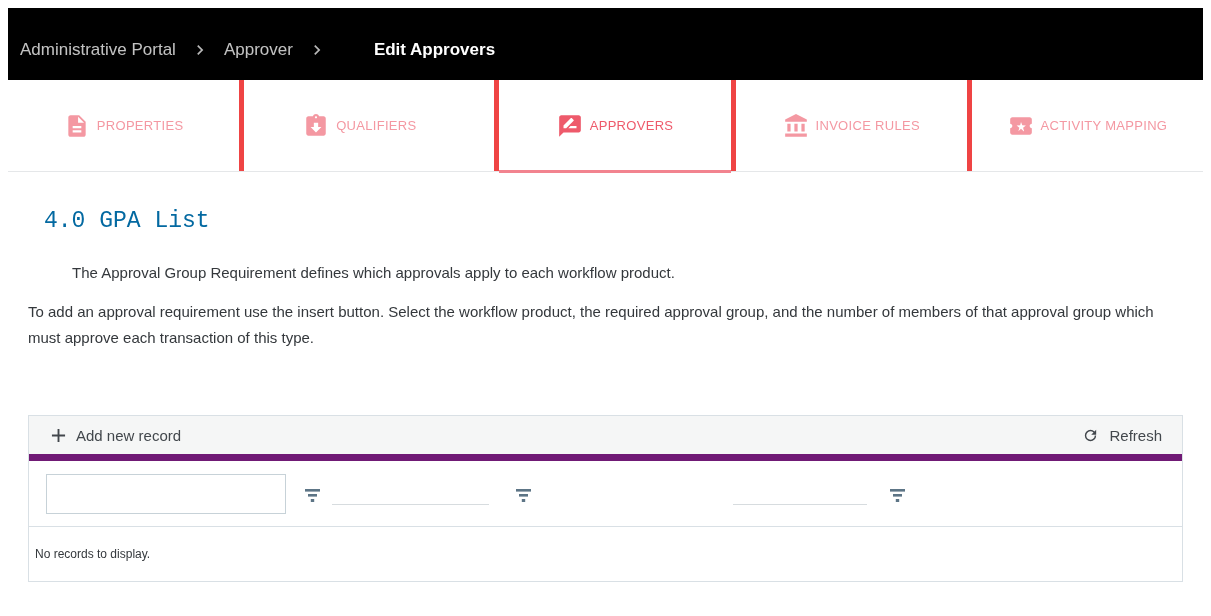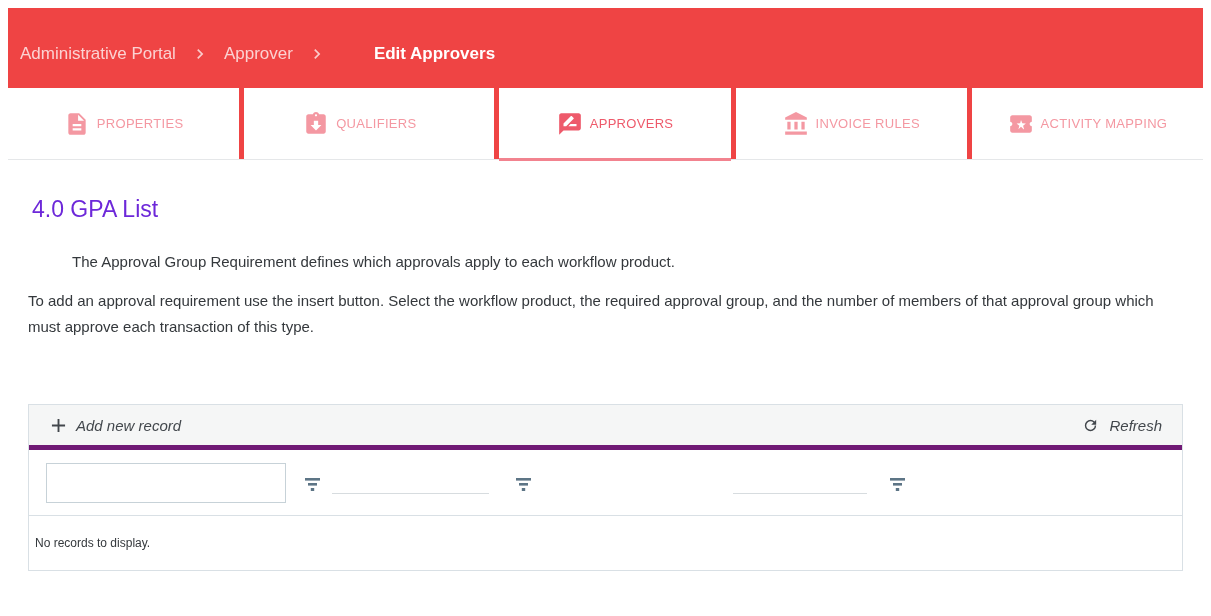--- a/index.html
+++ b/index.html
@@ -5,22 +5,22 @@
   * { box-sizing: border-box; }
   html, body { background: #ffffff; }
   body {
     margin: 8px;
     font-family: "Liberation Sans", sans-serif;
     color: #34383c;
   }
 
   
   .appbar {
-    height: 80px;
-    background: #ef4444;
+    height: 72px;
+    background: #000000;
     display: flex;
     align-items: center;
     padding: 12px 24px 0 12px;
   }
   .crumb {
     font-size: 17px;
     color: rgba(255,255,255,0.76);
     cursor: pointer;
     white-space: nowrap;
   }
@@ -28,21 +28,21 @@
   .crumb-sep {
     width: 20px; height: 20px;
     margin: 0 14px;
     fill: rgba(255,255,255,0.72);
     flex: 0 0 auto;
   }
 
   
   .tabs {
     display: flex;
-    height: 72px;
+    height: 92px;
     border-bottom: 1px solid #e5e7e9;
   }
   .tab {
     flex: 1;
     display: flex;
     align-items: center;
     justify-content: center;
     gap: 7px;
     color: #f498a2;
     font-size: 13px;
@@ -61,48 +61,48 @@
     left: 0; right: 0; bottom: -2px;
     height: 3px;
     background: #f2838f;
   }
 
   
   .content { padding: 0 20px; }
   .page-title {
     font-size: 23px;
     font-weight: normal;
-    color: #6d28d9;
-    margin: 36px 0 0 4px;
+    color: #0369a1;
+    margin: 36px 0 0 16px;
+    font-family: Liberation Mono, monospace;
   }
   .desc {
     font-size: 15px;
     color: #34383c;
     line-height: 26px;
     margin: 0;
   }
   .desc-1 { margin-top: 26px; margin-left: 44px; }
   .desc-2 { margin-top: 13px; max-width: 1150px; }
 
   
   .grid {
     margin-top: 64px;
     border: 1px solid #d9e0e5;
   }
   .grid-toolbar {
     height: 45px;
     background: #f5f6f6;
-    border-bottom: 5px solid #701a75;
+    border-bottom: 7px solid #701a75;
     display: flex;
     align-items: center;
     justify-content: space-between;
     padding: 0 20px 0 22px;
     font-size: 15px;
     color: #42474c;
-    font-style: italic;
   }
   .toolbar-button {
     display: flex;
     align-items: center;
     gap: 10px;
     cursor: pointer;
   }
   .toolbar-button svg { fill: #42474c; }
 
   .grid-header {

